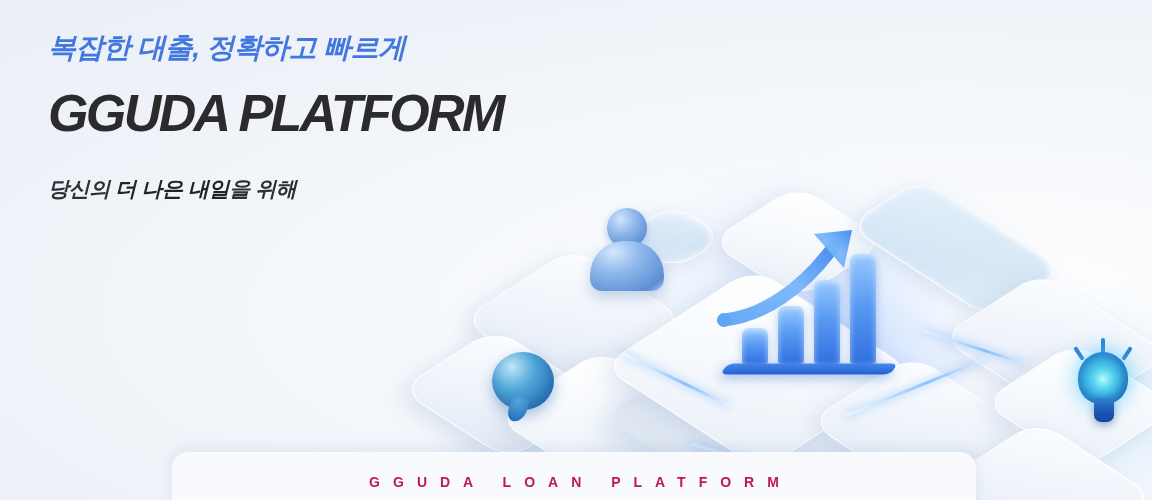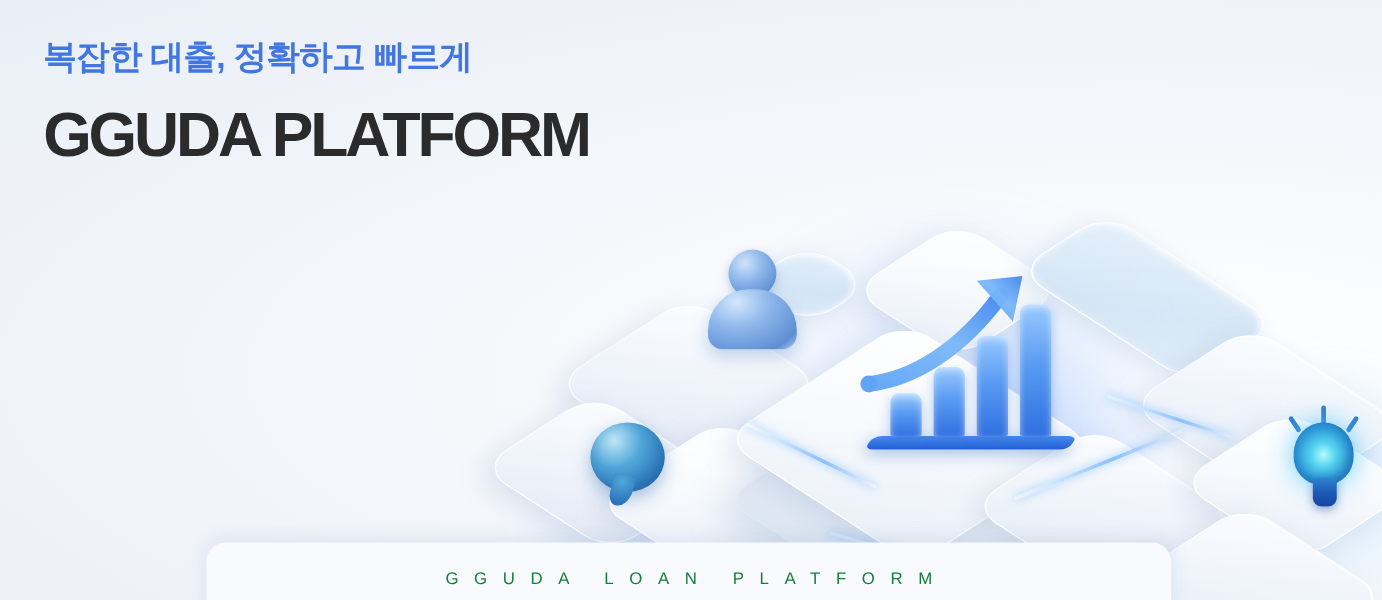--- a/index.html
+++ b/index.html
@@ -23,21 +23,21 @@
   .glow-a { left:560px; top:180px; width:460px; height:360px;
             background:radial-gradient(circle, rgba(140,185,255,.30) 0%, rgba(150,190,255,0) 68%); filter:blur(18px); }
   .glow-b { left:690px; top:250px; width:300px; height:250px;
             background:radial-gradient(circle, rgba(90,150,255,.26) 0%, rgba(90,150,255,0) 70%); filter:blur(14px); }
   .glow-c { left:1000px; top:300px; width:220px; height:200px;
             background:radial-gradient(circle, rgba(120,200,255,.25) 0%, rgba(120,200,255,0) 70%); filter:blur(16px); }
   .glow-d { left:430px; top:330px; width:220px; height:200px;
             background:radial-gradient(circle, rgba(130,180,250,.20) 0%, rgba(130,180,250,0) 70%); filter:blur(16px); }
 
   
-  .copy { position:absolute; left:36px; top:30px; width:500px; z-index:30; }
+  .copy { position:absolute; left:48px; top:30px; width:500px; z-index:30;font-style:italic; }
 
   .tagline {
     font-size:28px; font-weight:bold; letter-spacing:-0.6px;
     color:#4277e2; line-height:1.25; white-space:nowrap;
   }
   .title {
     margin-top:22px;
     font-size:52px; font-weight:bold; letter-spacing:-2.6px;
     color:#2b2b2e; line-height:1.0; white-space:nowrap;
   }
@@ -140,38 +140,39 @@
   
   #wordmark-panel {
     position:absolute; left:172px; top:452px; width:804px; height:60px;
     background:#f8fafd;
     border-radius:16px 16px 0 0;
     box-shadow:0 -3px 14px rgba(120,150,195,.18);
     display:flex; align-items:center; justify-content:center;
     z-index:40;
   }
   .wordmark {
-    font-size:14px; font-weight:normal; color:#15803d;
+    font-size:14px; font-weight:bold; color:#be185d;
     letter-spacing:13px; text-indent:13px; white-space:nowrap;
   }
 </style>
 </head>
 <body>
 
 <div id="hero">
 
   <div class="glow glow-a"></div>
   <div class="glow glow-b"></div>
   <div class="glow glow-c"></div>
   <div class="glow glow-d"></div>
 
   <div class="copy">
     <div class="tagline">복잡한 대출, 정확하고 빠르게</div>
     <div class="title">GGUDA PLATFORM</div>
     <div class="subtitle">
+      <div><span>당신의 </span><b>더 나은 내일</b><span>을 위해</span></div>
     </div>
   </div>
 
   <div id="scene">
 
     <div class="tile dim" style="left:88px;  top:74px;  width:132px; height:132px;"></div>
     <div class="tile glass" style="left:222px; top:26px;  width:62px;  height:62px;"></div>
     <div class="tile" style="left:326px; top:10px;  width:104px; height:104px;"></div>
     <div class="tile glass" style="left:452px; top:24px;  width:168px; height:88px;"></div>
     <div class="tile dim" style="left:560px; top:106px; width:150px; height:120px;"></div>

